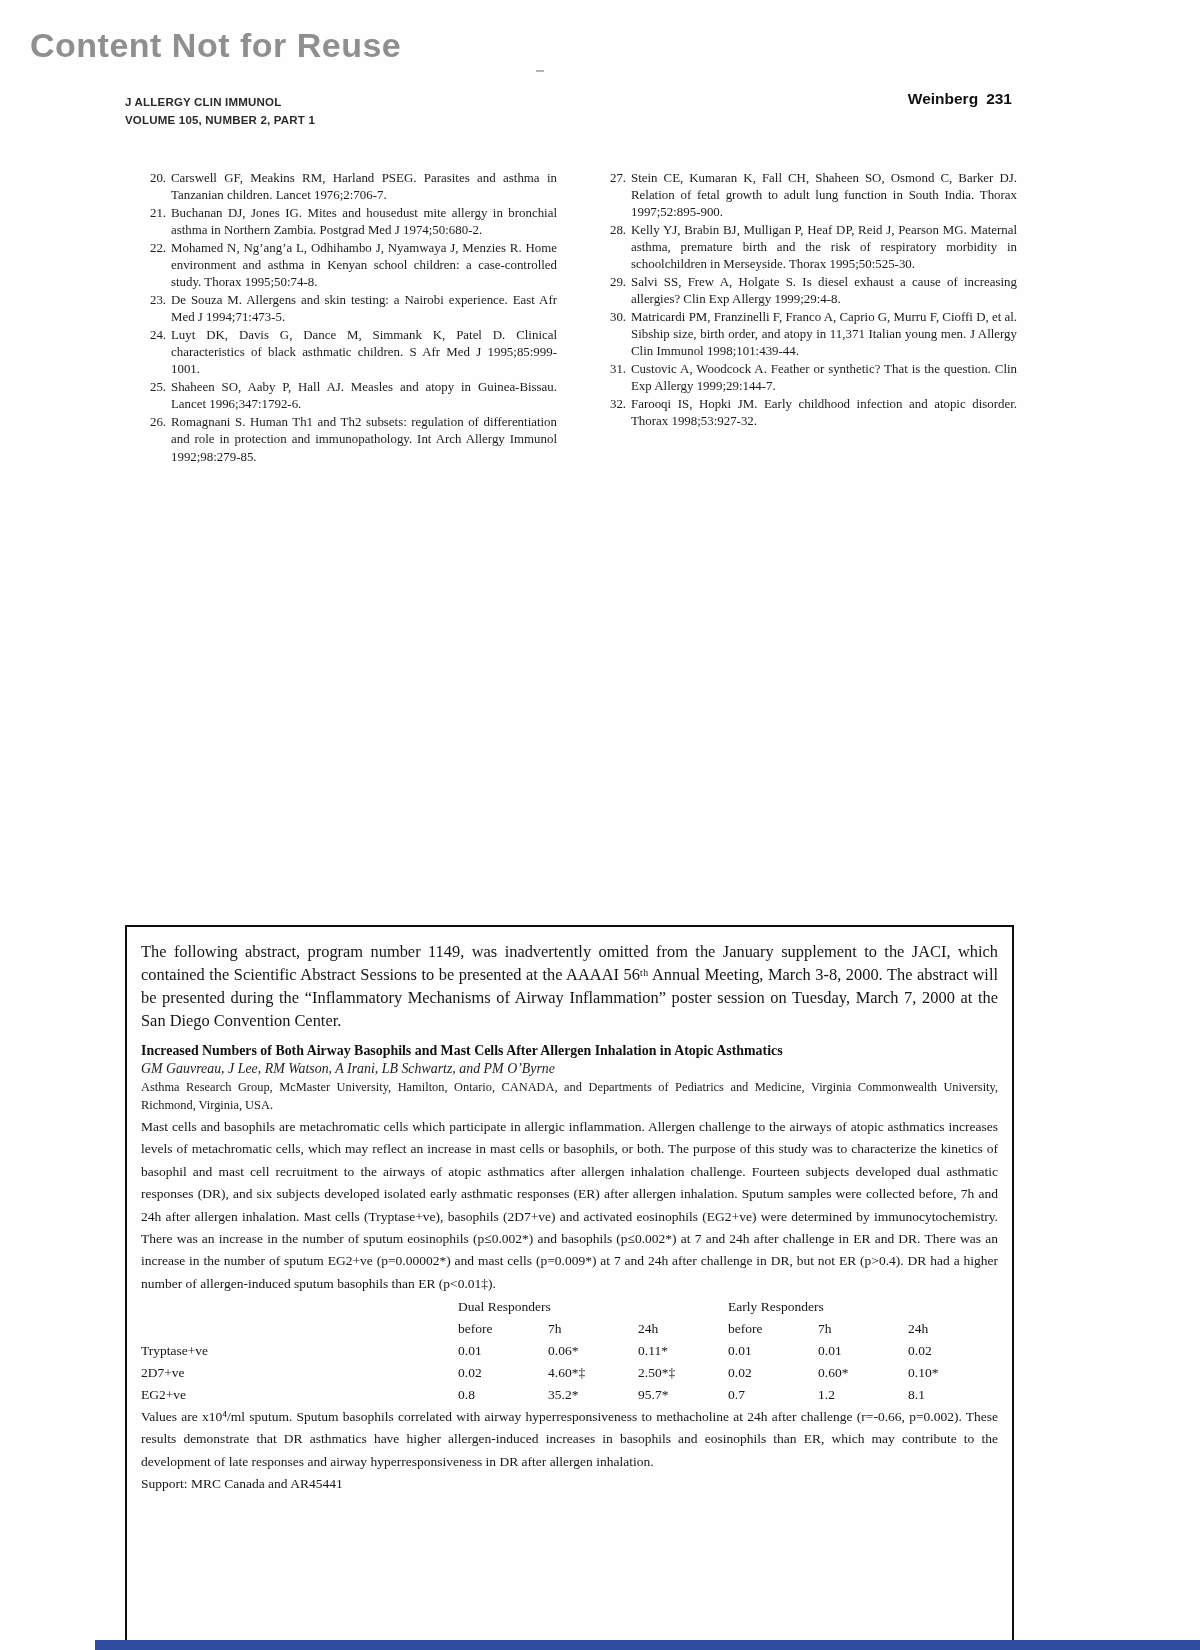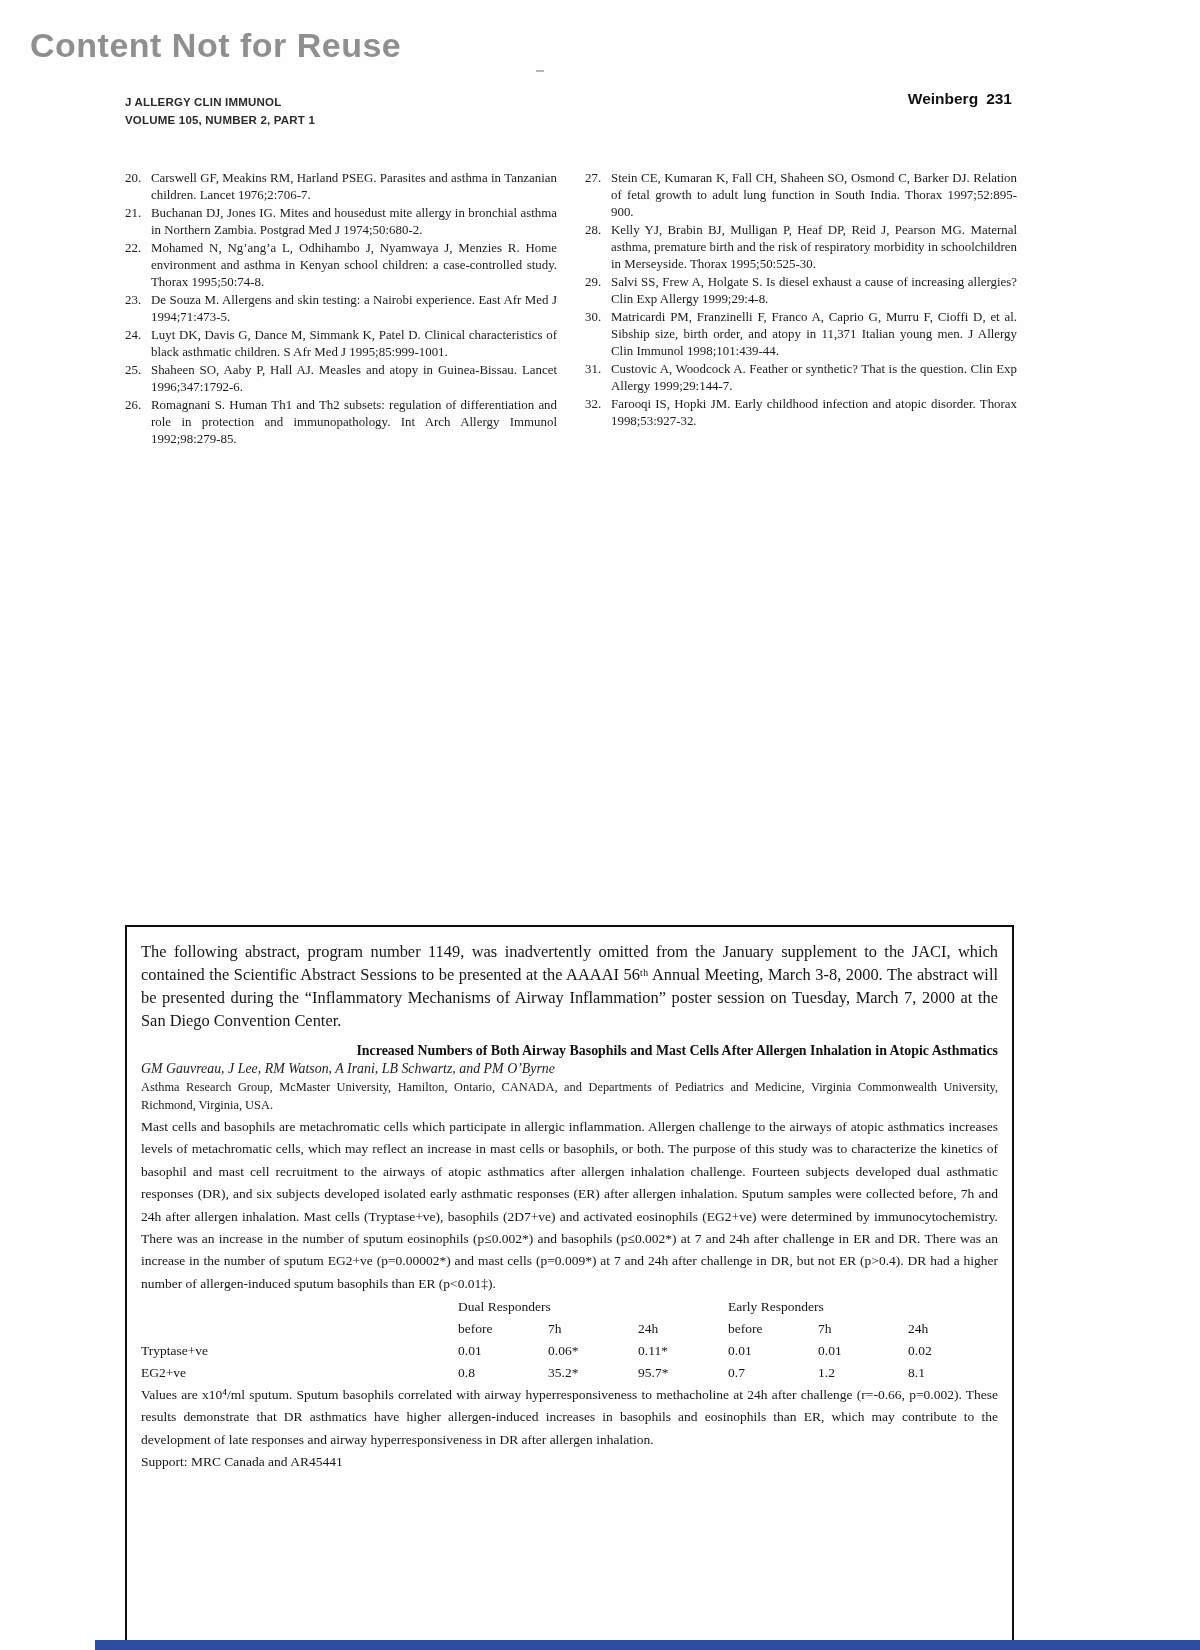--- a/index.html
+++ b/index.html
@@ -57,21 +57,22 @@
     color: #1c1c1c;
   }
   .refs-left { left: 125px; }
   .refs-right { left: 585px; }
   .ref {
     display: flex;
     margin-bottom: 1px;
   }
   .ref-num {
     flex: 0 0 26px;
-    text-align: left;
+    text-align: center;
+    margin-left: 20px;
   }
   .ref-text {
     flex: 1;
     text-align: justify;
   }
 
   .abstract-box {
     position: absolute;
     left: 125px; top: 925px;
     width: 889px; height: 753px;
@@ -84,21 +85,20 @@
     font-size: 16.4px;
     line-height: 23px;
     text-align: justify;
     color: #161616;
   }
   .abs-title {
     margin-top: 11px;
     font-size: 13.9px;
     font-weight: bold;
     color: #111;
-    text-align: right;
   }
   .abs-authors {
     margin-top: 2px;
     font-size: 13.9px;
     font-style: italic;
     color: #1c1c1c;
   }
   .abs-affil {
     margin-top: 2px;
     font-size: 12.4px;
@@ -248,20 +248,29 @@
       <tr>
         <td class="rowlabel">Tryptase+ve</td>
         <td class="val">0.01</td>
         <td class="val">0.06*</td>
         <td class="val">0.11*</td>
         <td class="val">0.01</td>
         <td class="val">0.01</td>
         <td class="val">0.02</td>
       </tr>
       <tr>
+        <td class="rowlabel">2D7+ve</td>
+        <td class="val">0.02</td>
+        <td class="val">4.60*‡</td>
+        <td class="val">2.50*‡</td>
+        <td class="val">0.02</td>
+        <td class="val">0.60*</td>
+        <td class="val">0.10*</td>
+      </tr>
+      <tr>
         <td class="rowlabel">EG2+ve</td>
         <td class="val">0.8</td>
         <td class="val">35.2*</td>
         <td class="val">95.7*</td>
         <td class="val">0.7</td>
         <td class="val">1.2</td>
         <td class="val">8.1</td>
       </tr>
     </tbody>
       </table>

